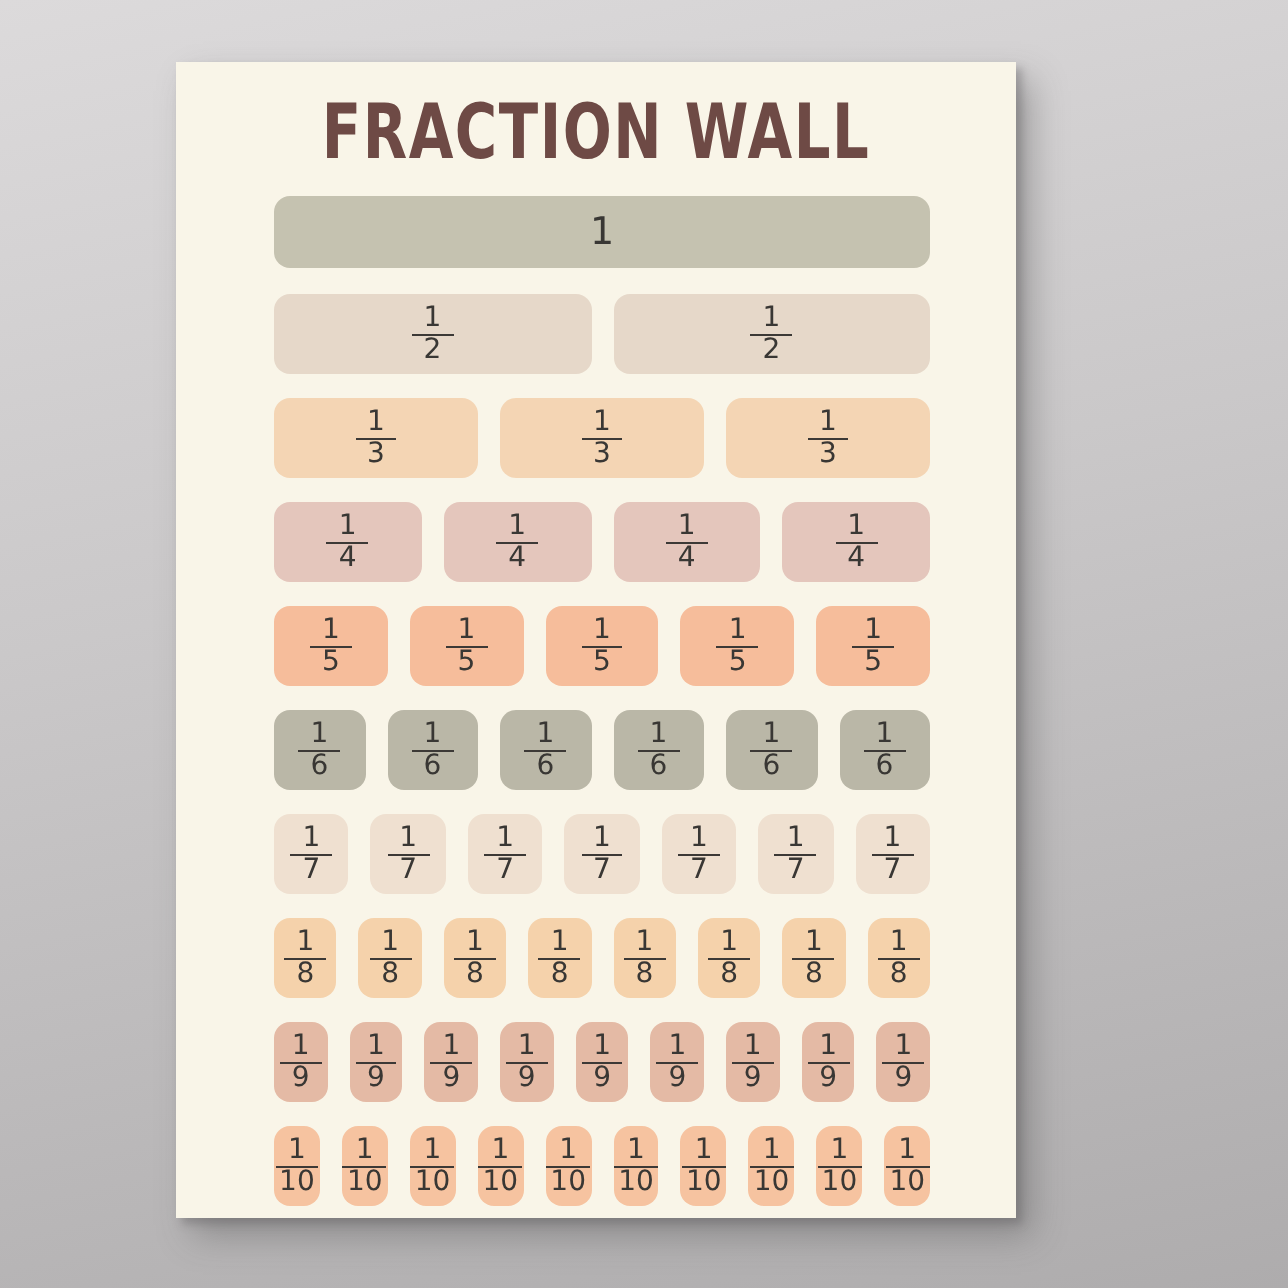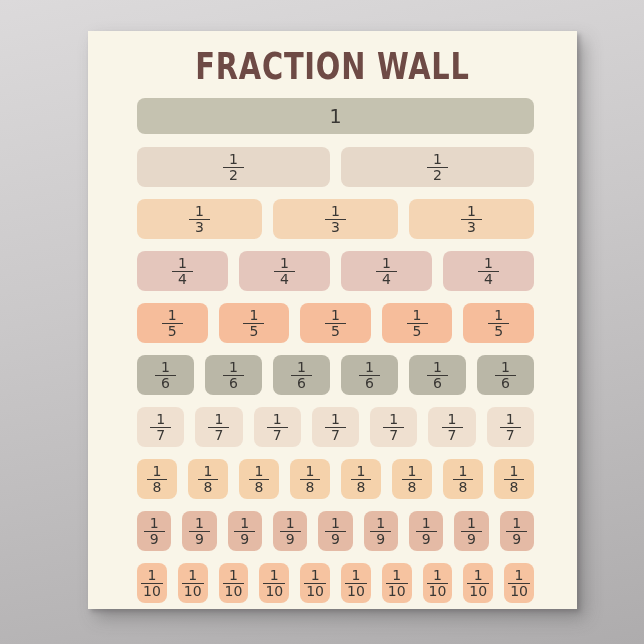--- a/index.html
+++ b/index.html
@@ -13,21 +13,21 @@
   .scene {
     position: relative;
     width: 644px;
     height: 644px;
     background: linear-gradient(168deg, #dcdadb 0%, #cac8c9 42%, #aeacad 100%);
   }
   .poster {
     position: absolute;
     left: 88px;
     top: 31px;
-    width: 489px;
+    width: 420px;
     height: 578px;
     background: #f9f5e8;
     box-shadow: 3px 3px 4px rgba(92, 90, 92, 0.35),
                 8px 9px 16px rgba(80, 78, 80, 0.38);
   }
   .title {
     position: absolute;
     top: 13px;
     left: 0;
     right: 0;

